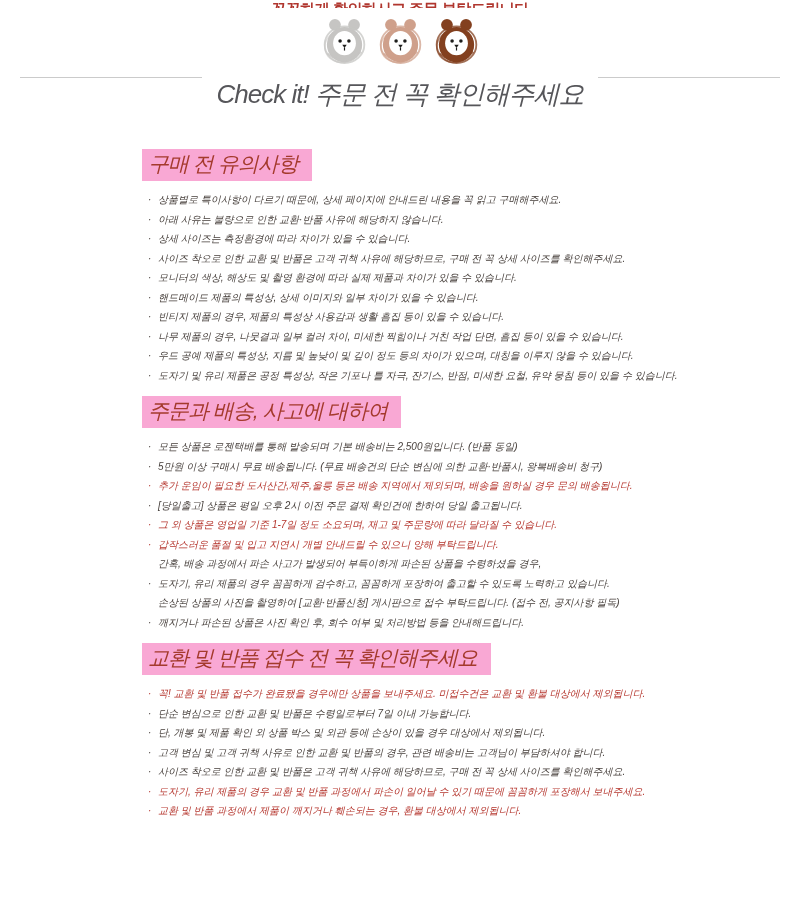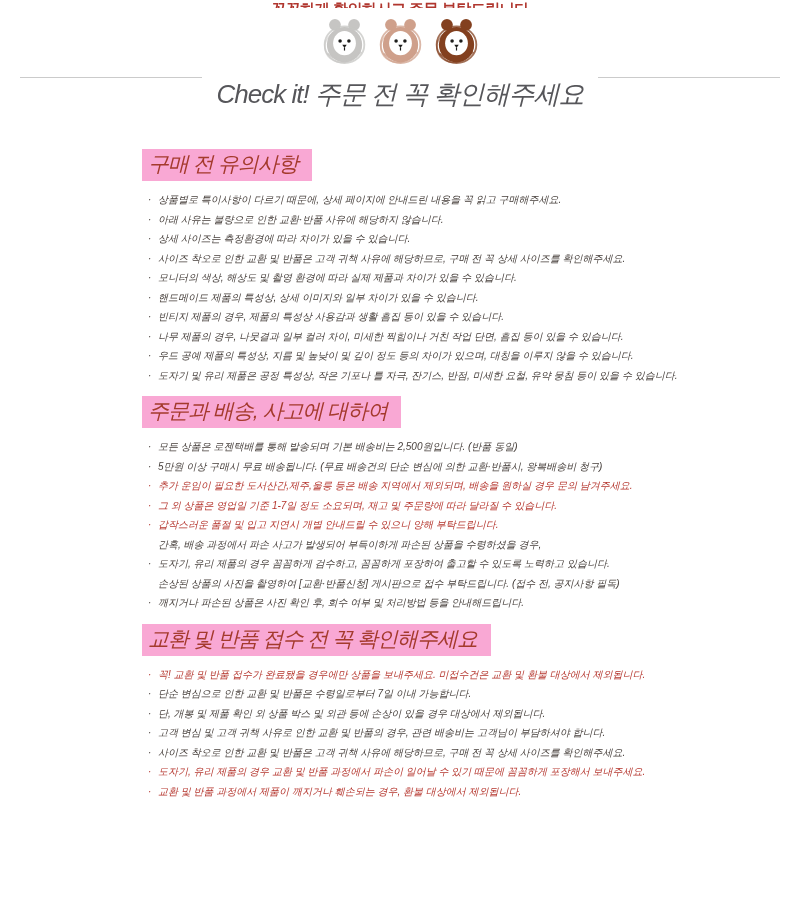--- a/index.html
+++ b/index.html
@@ -115,21 +115,22 @@
         <div class="line-row"><span class="dot">·</span><span>모니터의 색상, 해상도 및 촬영 환경에 따라 실제 제품과 차이가 있을 수 있습니다.</span></div>
         <div class="line-row"><span class="dot">·</span><span>핸드메이드 제품의 특성상, 상세 이미지와 일부 차이가 있을 수 있습니다.</span></div>
         <div class="line-row"><span class="dot">·</span><span>빈티지 제품의 경우, 제품의 특성상 사용감과 생활 흠집 등이 있을 수 있습니다.</span></div>
         <div class="line-row"><span class="dot">·</span><span>나무 제품의 경우, 나뭇결과 일부 컬러 차이, 미세한 찍힘이나 거친 작업 단면, 흠집 등이 있을 수 있습니다.</span></div>
         <div class="line-row"><span class="dot">·</span><span>우드 공예 제품의 특성상, 지름 및 높낮이 및 깊이 정도 등의 차이가 있으며, 대칭을 이루지 않을 수 있습니다.</span></div>
         <div class="line-row"><span class="dot">·</span><span>도자기 및 유리 제품은 공정 특성상, 작은 기포나 틀 자극, 잔기스, 반점, 미세한 요철, 유약 뭉침 등이 있을 수 있습니다.</span></div>
       </div></div>
     <div class="section"><div class="section-heading">주문과 배송, 사고에 대하여</div><div class="items">
         <div class="line-row"><span class="dot">·</span><span>모든 상품은 로젠택배를 통해 발송되며 기본 배송비는 2,500원입니다. (반품 동일)</span></div>
         <div class="line-row"><span class="dot">·</span><span>5만원 이상 구매시 무료 배송됩니다. (무료 배송건의 단순 변심에 의한 교환·반품시, 왕복배송비 청구)</span></div>
-        <div class="line-row red"><span class="dot">·</span><span>추가 운임이 필요한 도서산간,제주,울릉 등은 배송 지역에서 제외되며, 배송을 원하실 경우 문의 남겨주세요.</span></div>
+        <div class="line-row red"><span class="dot">·</span><span>추가 운임이 필요한 도서산간,제주,울릉 등은 배송 지역에서 제외되며, 배송을 원하실 경우 문의 배송됩니다.</span></div>
+        <div class="line-row"><span class="dot">·</span><span>[당일출고] 상품은 평일 오후 2시 이전 주문 결제 확인건에 한하여 당일 출고됩니다.</span></div>
         <div class="line-row red"><span class="dot">·</span><span>그 외 상품은 영업일 기준 1-7일 정도 소요되며, 재고 및 주문량에 따라 달라질 수 있습니다.</span></div>
         <div class="line-row red"><span class="dot">·</span><span>갑작스러운 품절 및 입고 지연시 개별 안내드릴 수 있으니 양해 부탁드립니다.</span></div>
         <div class="line-row cont"><span class="dot">·</span><span>간혹, 배송 과정에서 파손 사고가 발생되어 부득이하게 파손된 상품을 수령하셨을 경우,</span></div>
         <div class="line-row"><span class="dot">·</span><span>도자기, 유리 제품의 경우 꼼꼼하게 검수하고, 꼼꼼하게 포장하여 출고할 수 있도록 노력하고 있습니다.</span></div>
         <div class="line-row cont"><span class="dot">·</span><span>손상된 상품의 사진을 촬영하여 [교환·반품신청] 게시판으로 접수 부탁드립니다. (접수 전, 공지사항 필독)</span></div>
         <div class="line-row"><span class="dot">·</span><span>깨지거나 파손된 상품은 사진 확인 후, 회수 여부 및 처리방법 등을 안내해드립니다.</span></div>
       </div></div>
     <div class="section"><div class="section-heading">교환 및 반품 접수 전 꼭 확인해주세요</div><div class="items">
         <div class="line-row red"><span class="dot">·</span><span>꼭! 교환 및 반품 접수가 완료됐을 경우에만 상품을 보내주세요. 미접수건은 교환 및 환불 대상에서 제외됩니다.</span></div>
         <div class="line-row"><span class="dot">·</span><span>단순 변심으로 인한 교환 및 반품은 수령일로부터 7일 이내 가능합니다.</span></div>

